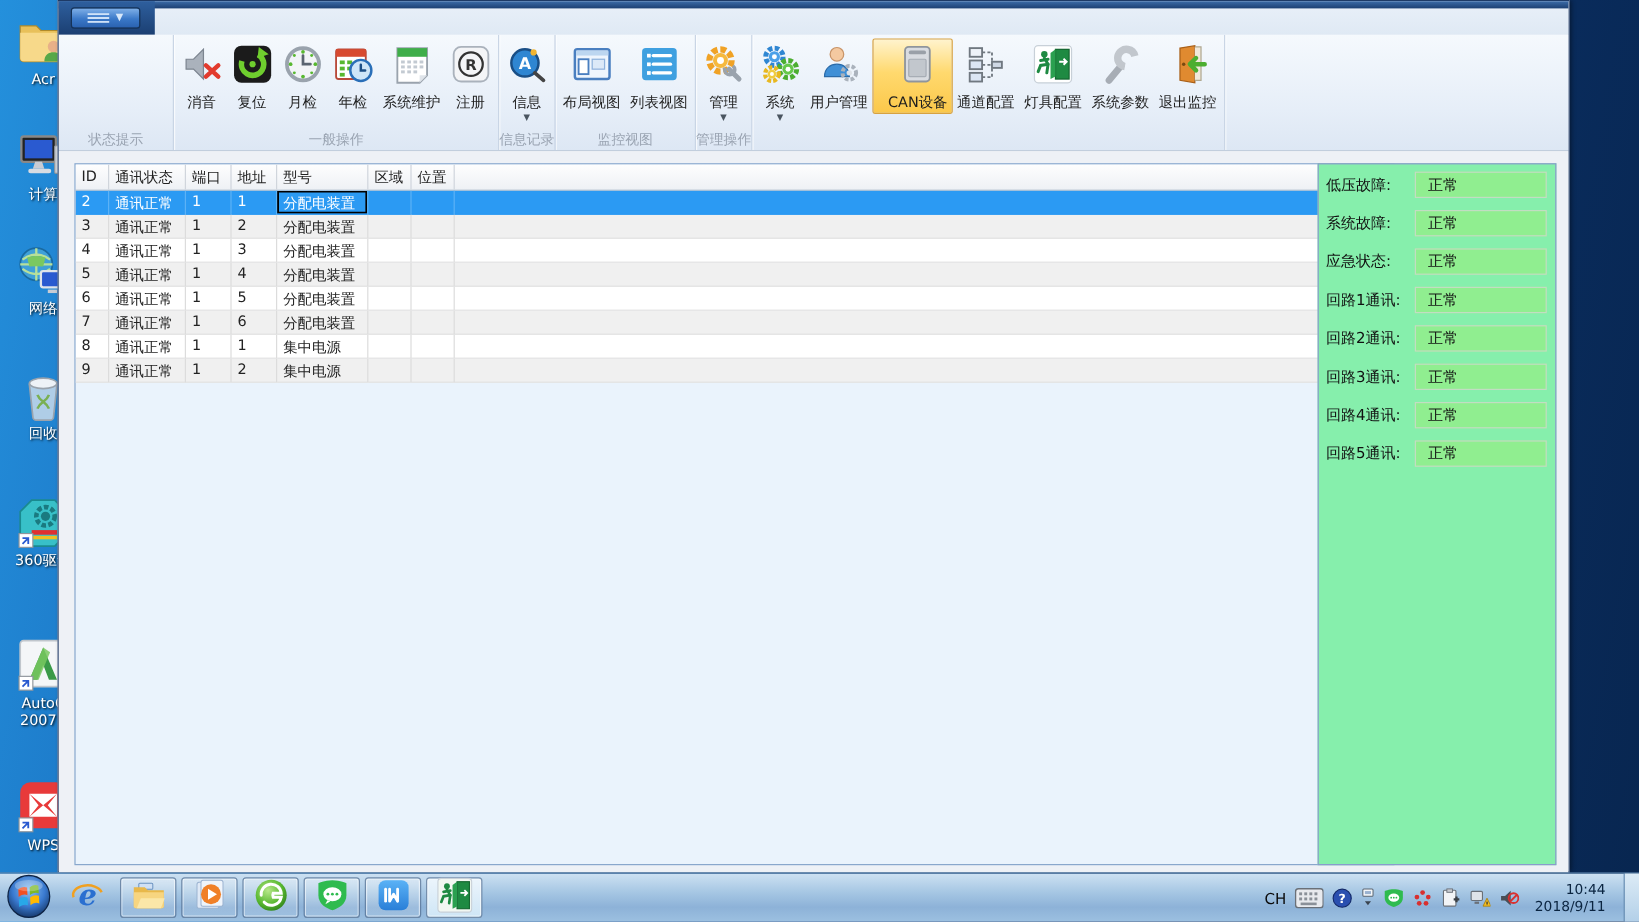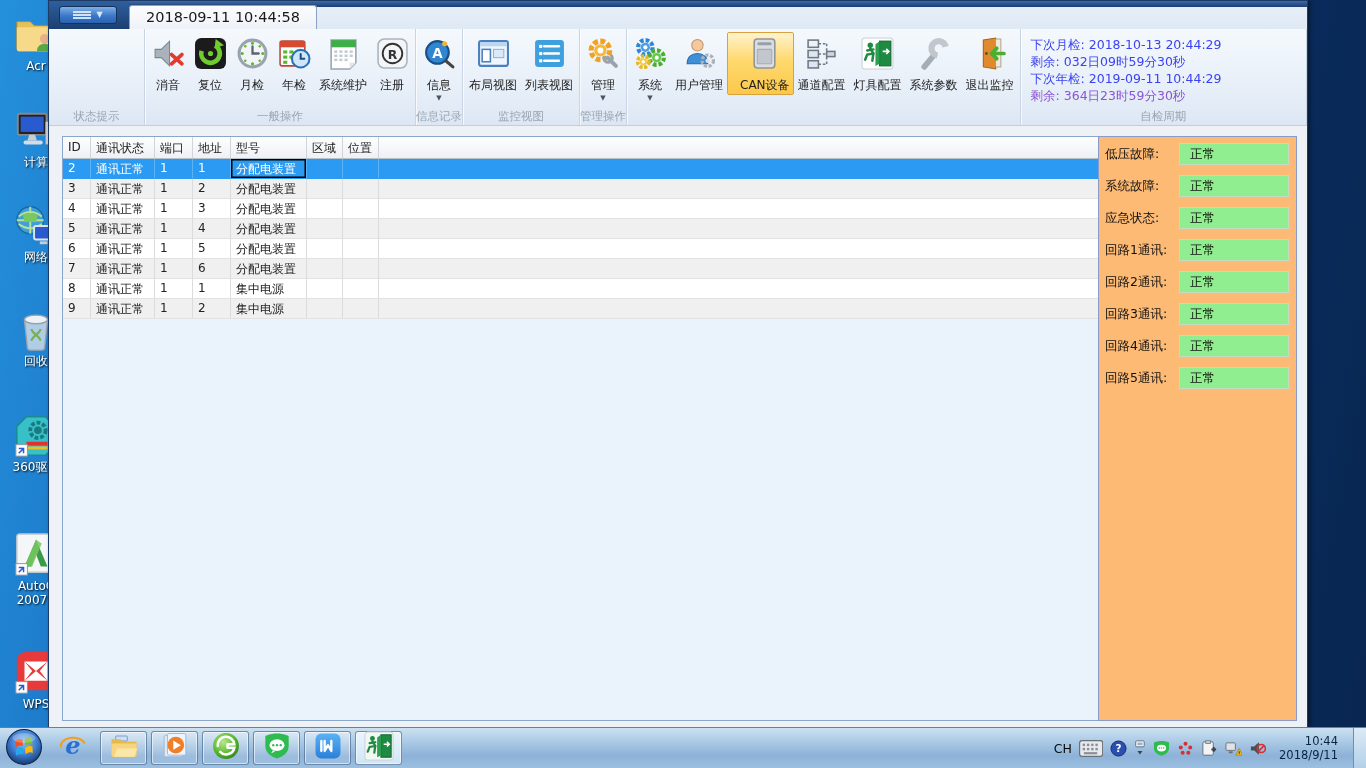--- a/index.html
+++ b/index.html
@@ -74,21 +74,21 @@
   .grid-row { display:flex; height:20px; background:#fff; }
   .grid-row.alt { background:#f0f0f0; }
   .grid-row.selected { background:#2b9af3; }
   .grid-row.selected .gr-cell { color:#fff; border-right-color:#5cb2f6; border-bottom-color:#2b9af3; }
   .gr-cell { font-size:12px; color:#222; padding:2px 0 0 5px; border-right:1px solid #dcdcdc;
     border-bottom:1px solid #e2e2e2; flex:0 0 auto; white-space:nowrap; overflow:hidden; }
   .gr-fill { flex:1 1 auto; border-right:none; }
   .gr-cell.focused { box-shadow:inset 0 0 0 1.5px #000; }
 
   .status-panel { position:absolute; left:1049px; top:10px; width:199px; height:585px;
-    background:#fdba74; border:1px solid #8a9ccc; padding-top:6px; }
+    background:#86efac; border:1px solid #8a9ccc; padding-top:6px; }
   .sp-item { display:flex; align-items:center; height:22px; margin:0 7px 10px 6px; }
   .sp-label { font-size:12.5px; color:#111; width:74px; white-space:nowrap; }
   .sp-value { flex:1; height:22px; border:1px solid #c2ddc2; font-size:12.5px; color:#111;
     line-height:20px; padding-left:10px; }
 
   
   .taskbar { position:absolute; left:0; bottom:0; width:1366px; height:41px;
     background:linear-gradient(#cde1f2,#a5c6e3 40%,#8db2d8 70%,#9cc0e0);
     border-top:1px solid #5a82aa; display:flex; align-items:center; }
   .start-orb { width:40px; height:40px; margin-left:5px; flex:0 0 auto; cursor:pointer; }
@@ -163,21 +163,20 @@
 
 <div class="window">
   <div class="titlebar">
     <div class="title-navy-strip"></div>
     <div class="appmenu-zone">
       <div class="app-menu-btn">
         <span class="amb-lines"></span>
         <span class="amb-caret">▼</span>
       </div>
     </div>
-    <div class="app-tab">2018-09-11 10:44:58</div>
   </div>
 
   <div class="ribbon" id="ribbon">
       <div class="rgroup" style="width: 96px;">
         <div class="rgroup-caption">状态提示</div>
       </div>
       <div class="rgroup">
         <div class="rbtns">
           <div class="rbtn">
             <span class="ic"><svg viewBox="0 0 32 32">
@@ -391,29 +390,20 @@
           <div class="rbtn">
             <span class="ic"><svg viewBox="0 0 32 32">
                 <path d="M10 3 l12 -2 v30 l-12 -2 z" fill="#e08a30" stroke="#a85f18"></path>
                 <path d="M22 2 h5 v27 h-5" fill="#f0e8da" stroke="#b0a890"></path>
                 <circle cx="13" cy="16" r="1.4" fill="#7a4a10"></circle>
                 <path d="M30 16 h-11 m4 -5 l-5 5 l5 5" stroke="#4cae30" stroke-width="3.6" fill="none" stroke-linejoin="round" stroke-linecap="round"></path>
               </svg></span>
             <span class="rbtn-label">退出监控</span>
           </div>
         </div>
-      </div>
-      <div class="rgroup" style="flex: 1 1 auto;">
-        <div class="selfcheck">
-          <div class="sc-line" style="color: rgb(59, 67, 239);">下次月检: 2018-10-13 20:44:29</div>
-          <div class="sc-line" style="color: rgb(59, 67, 239);">剩余: 032日09时59分30秒</div>
-          <div class="sc-line" style="color: rgb(59, 67, 239);">下次年检: 2019-09-11 10:44:29</div>
-          <div class="sc-line" style="color: rgb(138, 85, 212);">剩余: 364日23时59分30秒</div>
-        </div>
-        <div class="rgroup-caption">自检周期</div>
       </div>
     </div>
 
   <div class="content">
     <div class="table-panel" id="tablePanel">
         <div class="grid-header">
           <div class="gh-cell" style="width: 28px;">ID</div>
           <div class="gh-cell" style="width: 64px;">通讯状态</div>
           <div class="gh-cell" style="width: 38px;">端口</div>
           <div class="gh-cell" style="width: 38px;">地址</div>

